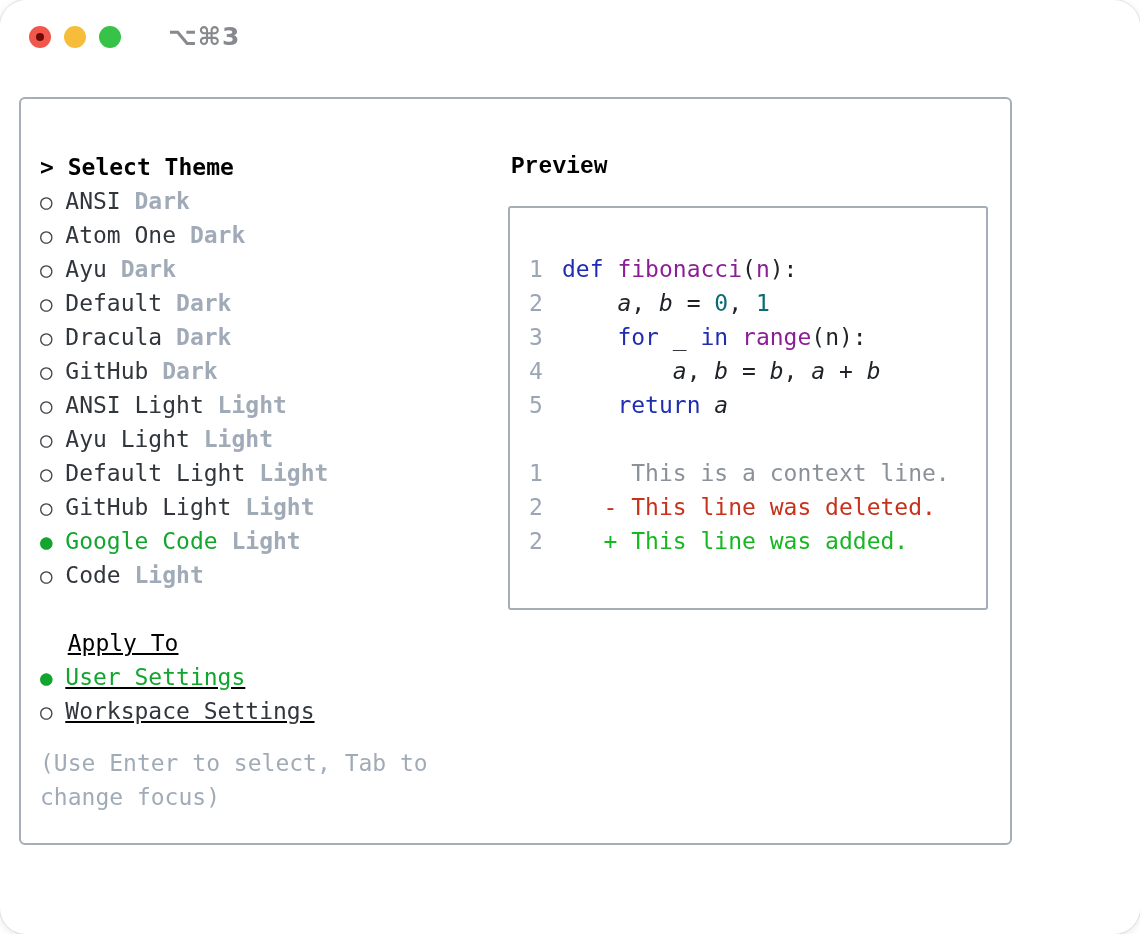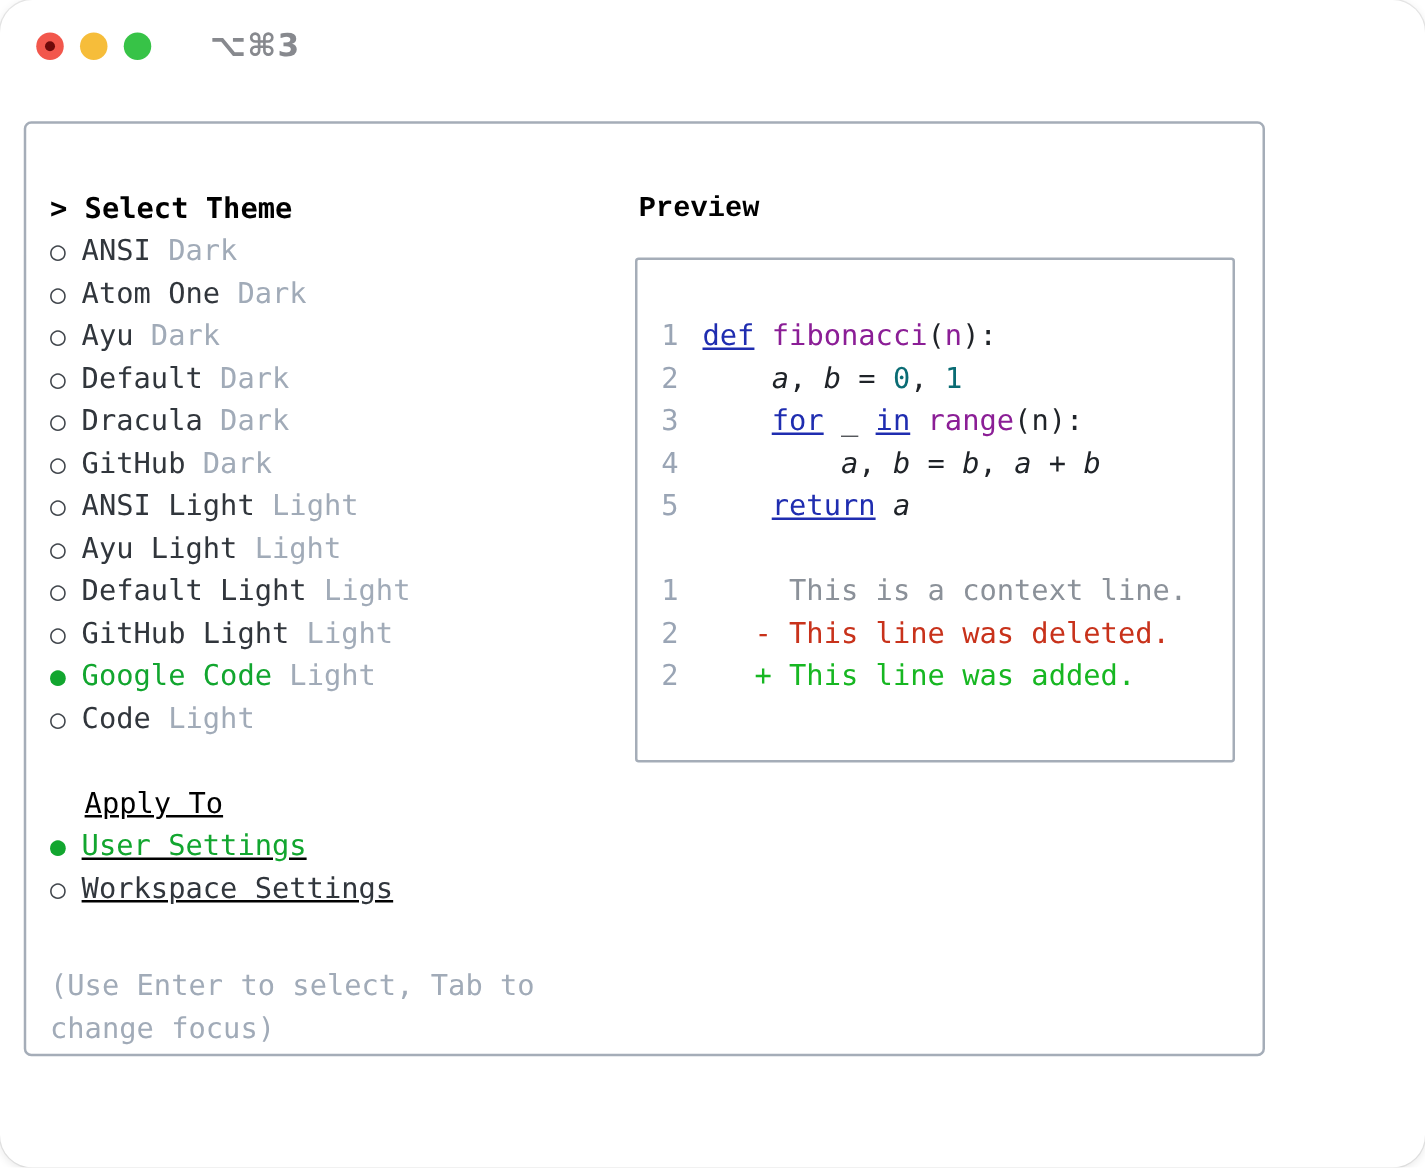--- a/index.html
+++ b/index.html
@@ -22,37 +22,37 @@
   
   .panel{position:absolute; left:19px; top:97px; width:993px; height:748px;
     border:2px solid var(--panel_border); border-radius:6px; box-sizing:border-box; background:#fff;}
   .row{height:34px; line-height:34px; font-size:23px; white-space:pre; color:var(--item_text);}
   .left-col{position:absolute; left:19px; top:51px;}
   .hmark{display:inline-block; width:1ch; margin-right:1ch; color:#000; font-weight:bold;}
   .htext{color:#000; font-weight:bold;}
   .marker{display:inline-block; width:1ch; margin-right:1ch; color:var(--marker_ring); font-size:21px;}
   .marker.sel{color:var(--selected_green);}
   .iname{color:var(--item_text);}
-  .variant{color:var(--muted); margin-left:1ch;}
+  .variant{color:var(--muted); margin-left:1ch;font-weight:bold;}
   .item.selected .iname{color:var(--selected_green);}
   .apply-section{margin-top:34px;text-decoration:underline;}
   .indent{display:inline-block; width:2ch;}
   .apply-header{color:#000;}
-  .help{margin-top:44px; color:var(--muted);}
+  .help{margin-top:18px; color:var(--muted);}
   .help .row{color:var(--muted);}
   
   .preview-header{position:absolute; left:490px; top:51px;font-family:Liberation Mono, monospace;}
   .preview-box{position:absolute; left:487px; top:107px; width:480px; height:404px;
     border:2px solid var(--panel_border); border-radius:3px; box-sizing:border-box; background:#fff;}
   .preview-lines{padding:44px 0 0 19px;}
   .pline{height:34px; line-height:34px; font-size:23px; white-space:pre;}
   .ln{display:inline-block; width:33px; color:var(--line_number);}
   .pcode{white-space:pre;}
   .gap{height:34px;}
-  .tk-kw{color:var(--keyword);text-decoration:underline;}
+  .tk-kw{color:var(--keyword);}
   .tk-fn{color:var(--function);}
   .tk-pm{color:var(--function);}
   .tk-num{color:var(--number);}
   .tk-pl{color:var(--code_text);}
   .tk-var{color:var(--code_text); font-style:italic;}
   .d-context{color:var(--context);}
   .d-deleted{color:var(--deleted);}
   .d-added{color:var(--added);}
 </style>
 </head>

